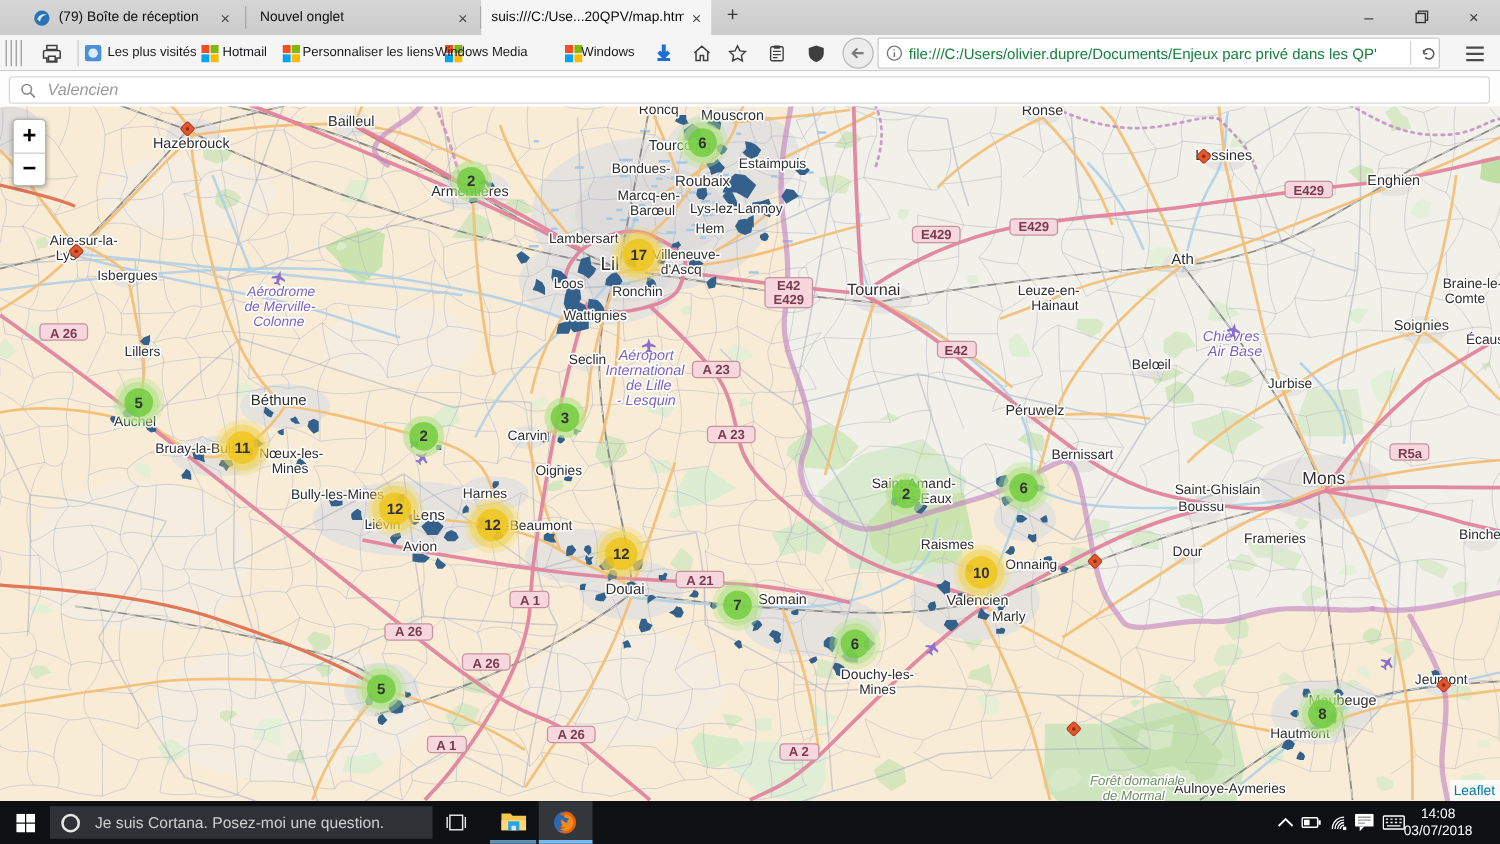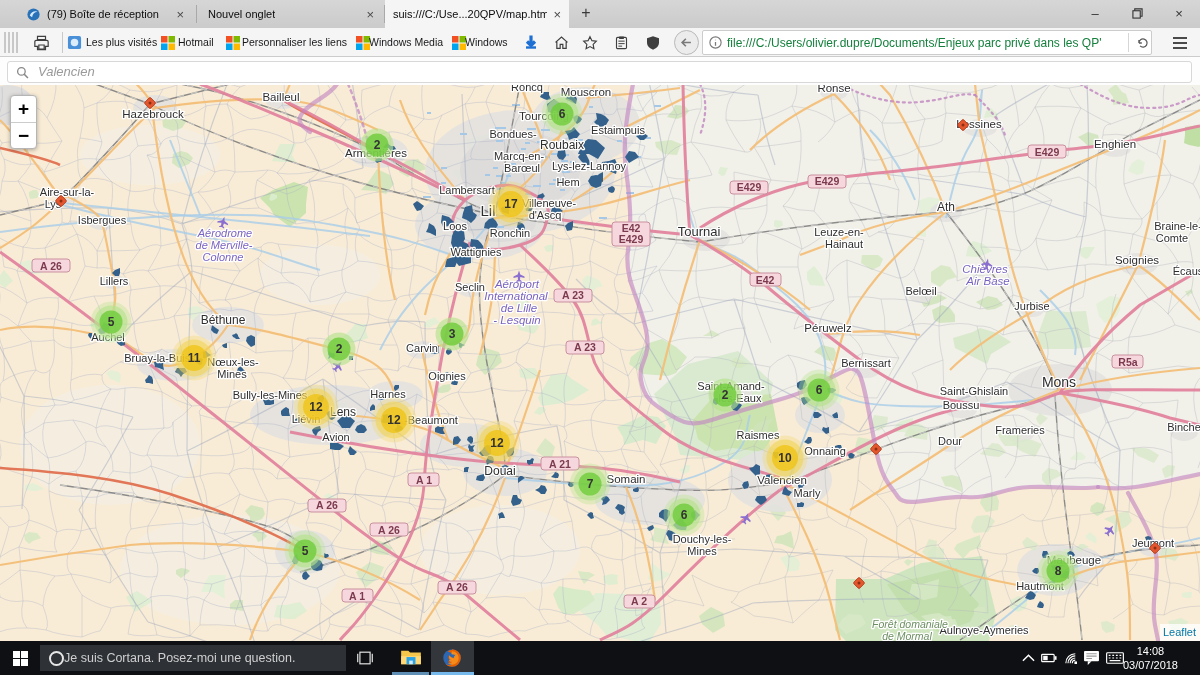--- a/index.html
+++ b/index.html
@@ -13,21 +13,21 @@
 .bm { position:absolute; top:8px; font-size:10.5px; color:#18181a; }
 .searchrow { position:absolute; left:0; top:57px; width:1200px; height:28px; background:#fdfdfd; }
 .searchbox { position:absolute; left:7px; top:4px; width:1185px; height:22px; background:#fff; border:1px solid #d8d8d8; border-radius:3px; }
 .mapwrap { position:absolute; left:0; top:85px; width:1200px; height:556px; overflow:hidden; }
 .zoomctl { position:absolute; left:10px; top:10px; width:27px; height:54px; background:#fff; border:1px solid #b5b5b5; border-radius:4px; box-shadow:0 1px 4px rgba(0,0,0,0.3); z-index:5; }
 .zoomctl div { width:100%; height:27px; text-align:center; font-size:19px; font-weight:bold; color:#000; line-height:26px; }
 .zoomctl .zin { border-bottom:1px solid #ccc; }
 .taskbar { position:absolute; left:0; top:641px; width:1200px; height:34px; background:#0f1013; will-change:transform; transform:translateZ(0); }
 .cortana { position:absolute; left:40px; top:4px; width:306px; height:26px; background:#2e3136; display:flex; align-items:center; }
 .cortana .ring { width:15px; height:15px; border:2px solid #e7e7e7; border-radius:50%; margin-left:9px; }
-.cortana .ct { color:#cfcfcf; font-size:12.5px; margin-left:0; }
+.cortana .ct { color:#cfcfcf; font-size:12.5px; margin-left:12px; }
 .clock { position:absolute; right:22px; top:3px; text-align:center; color:#fff; font-size:11px; line-height:14px; }
 svg text { font-family:"Liberation Sans",sans-serif; }
 </style></head>
 <body>
 
 <div class="tabbar">
   <div class="tab" style="left:8px;width:184px;padding-left:18px;">
     <svg width="15" height="15" viewBox="0 0 16 16" style="margin-right:6px;">
         <circle cx="8" cy="8" r="6.5" fill="#2a72b8"></circle>
         <path d="M4,9 C6,4 11,4 12.5,5.5 C10,5 7,7 6.5,11 Z" fill="#d8ecff"></path>
@@ -85,21 +85,21 @@
       <rect y="7.5" width="6.5" height="6.5" fill="#00a4ef"></rect>
       <rect x="7.5" y="7.5" width="6.5" height="6.5" fill="#ffb900"></rect>
     </svg>
   <span class="bm" style="left:242px;">Personnaliser les liens</span>
   <svg width="14" height="14" style="position:absolute;left:356px;top:8px;">
       <rect width="6.5" height="6.5" fill="#f25022"></rect>
       <rect x="7.5" width="6.5" height="6.5" fill="#7fba00"></rect>
       <rect y="7.5" width="6.5" height="6.5" fill="#00a4ef"></rect>
       <rect x="7.5" y="7.5" width="6.5" height="6.5" fill="#ffb900"></rect>
     </svg>
-  <span class="bm" style="left:369px;">Windows Media</span>
+  <span class="bm" style="left:348px;">Windows Media</span>
   <svg width="14" height="14" style="position:absolute;left:452px;top:8px;">
       <rect width="6.5" height="6.5" fill="#f25022"></rect>
       <rect x="7.5" width="6.5" height="6.5" fill="#7fba00"></rect>
       <rect y="7.5" width="6.5" height="6.5" fill="#00a4ef"></rect>
       <rect x="7.5" y="7.5" width="6.5" height="6.5" fill="#ffb900"></rect>
     </svg>
   <span class="bm" style="left:465px;">Windows</span>
   <svg width="16" height="17" viewBox="0 0 16 16" style="position:absolute;left:523px;top:6px;">
       <path d="M8,1 v9 M4,7 l4,4 l4,-4" stroke="#1d6fd4" stroke-width="3.2" fill="none"></path>
       <path d="M3,13 h10" stroke="#1d6fd4" stroke-width="2.4"></path>

